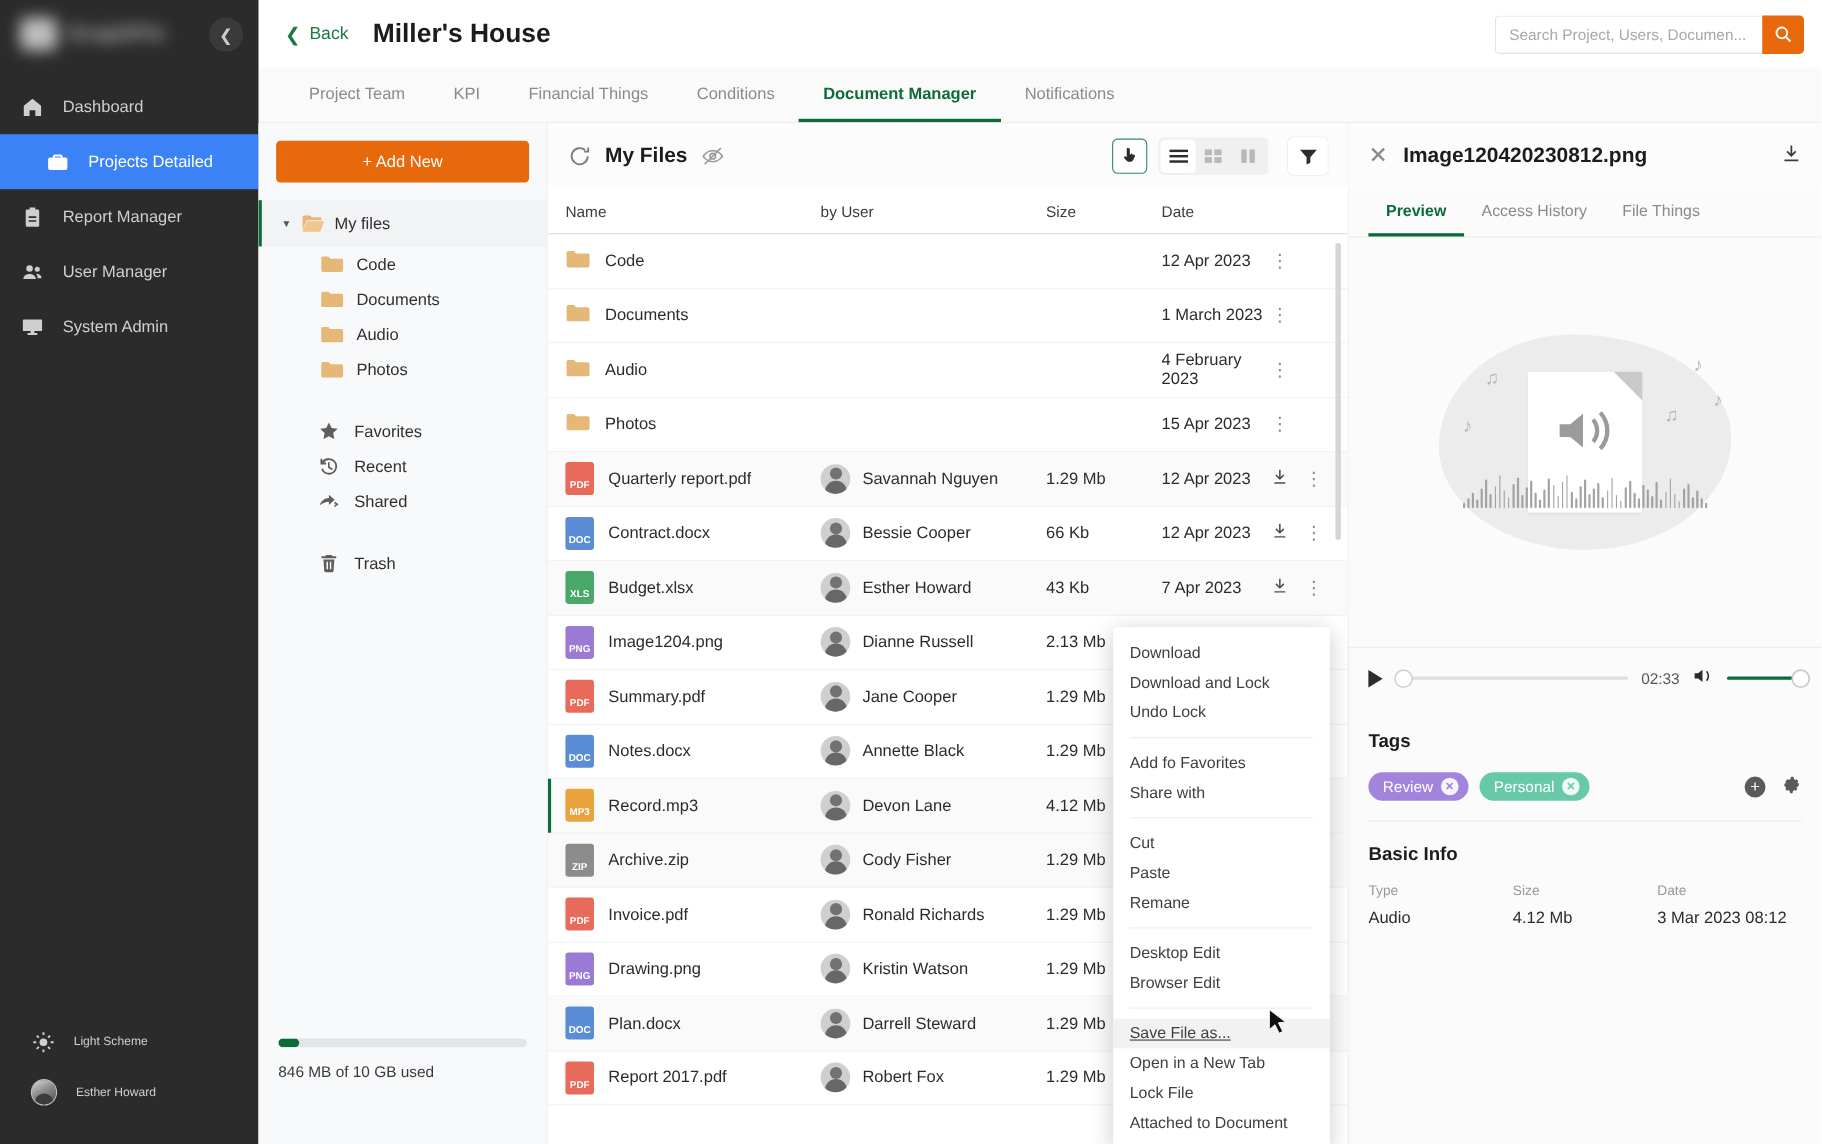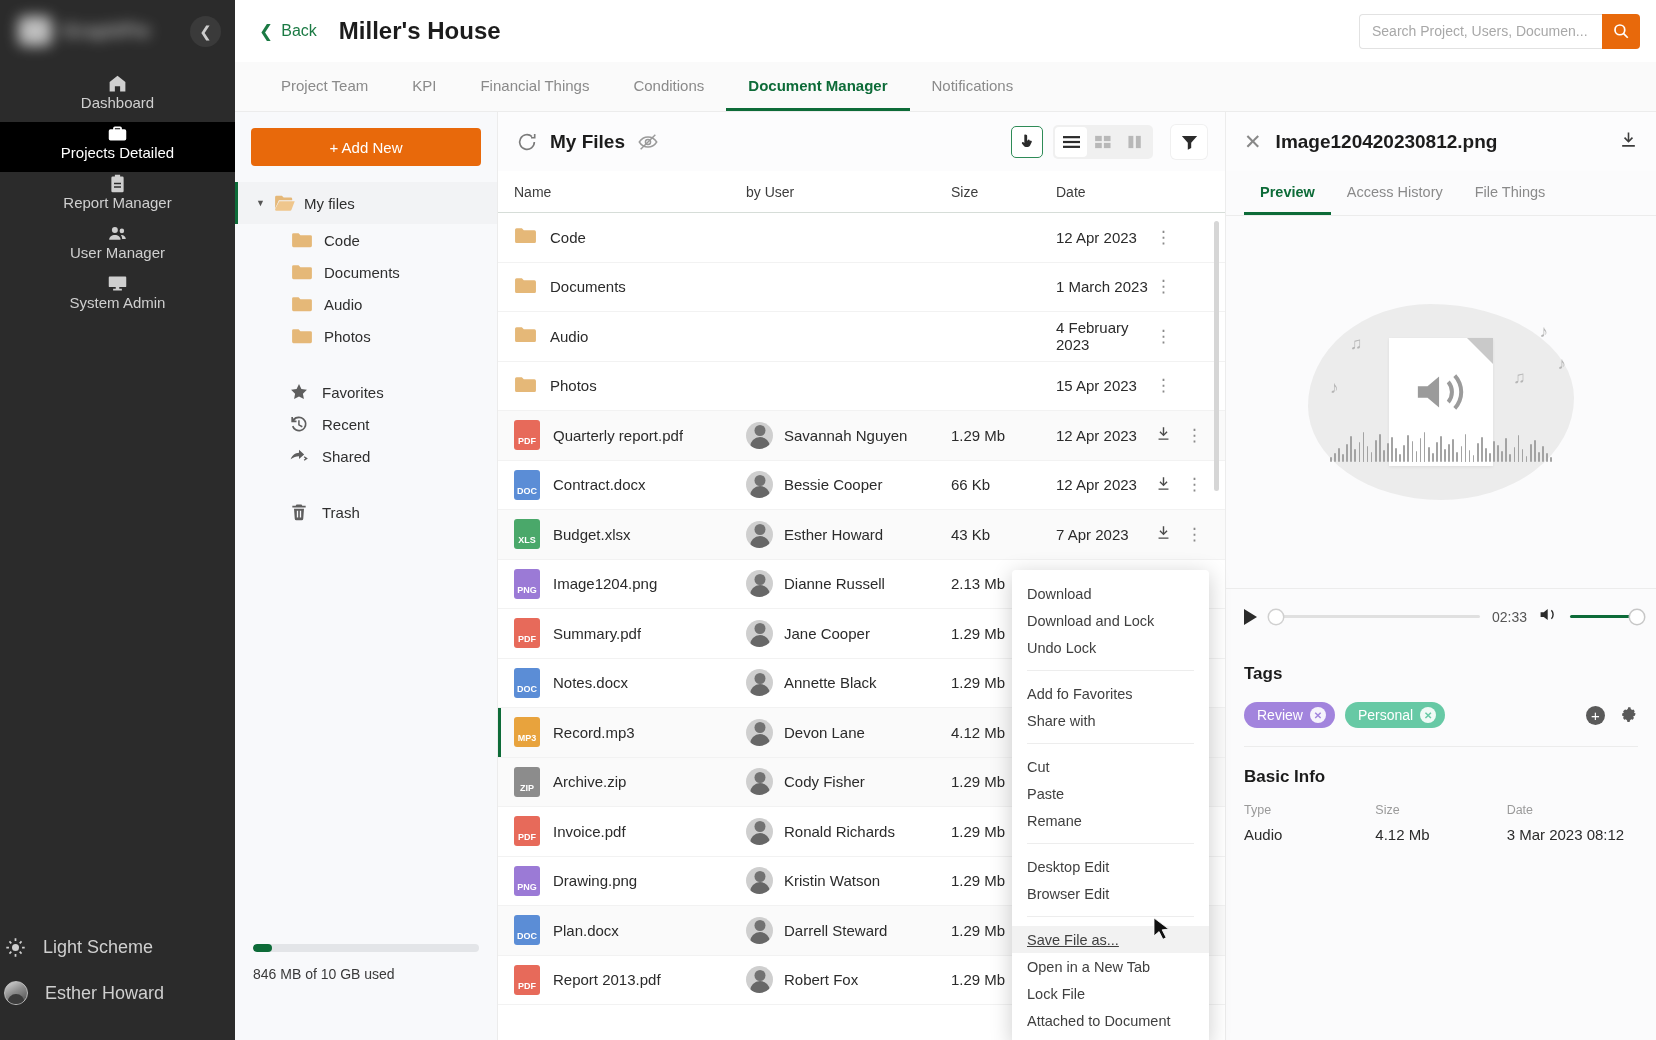--- a/index.html
+++ b/index.html
@@ -26,30 +26,30 @@
   .logo-text { font-size: 19px; font-weight: bold; color: #cfcfcf; letter-spacing: .5px; }
   .collapse-btn {
     position: absolute; right: 14px; top: 16px;
     width: 31px; height: 31px; border-radius: 50%;
     background: #3a3a3a; color: #cccccc;
     display: flex; align-items: center; justify-content: center;
     font-size: 15px; cursor: pointer;
   }
   .nav { margin-top: 10px; }
   .nav-item {
-    height: 50px; display: flex; align-items: center; gap: 0;
-    padding: 0 18px; color: #cfcfcf; font-size: 15px; cursor: pointer; flex-direction: column;
-  }
-  .nav-item.active { background: #000000; color: #ffffff; }
+    height: 50px; display: flex; align-items: center; gap: 17px;
+    padding: 0 18px; color: #cfcfcf; font-size: 15px; cursor: pointer;
+  }
+  .nav-item.active { background: #3b82f6; color: #ffffff; justify-content: center; }
   .nav-icon { width: 22px; height: 22px; display: flex; align-items: center; justify-content: center; flex: 0 0 22px; }
   .nav-icon svg { width: 21px; height: 21px; fill: currentColor; }
   .sidebar-bottom { margin-top: auto; padding-bottom: 24px; }
   .theme-row, .user-row {
     height: 46px; display: flex; align-items: center; gap: 17px;
-    padding: 0 4px; color: #cfcfcf; font-size: 18px; cursor: pointer;
+    padding: 0 28px; color: #cfcfcf; font-size: 11px; cursor: pointer;
   }
   .avatar-sm {
     width: 24px; height: 24px; border-radius: 50%; flex: 0 0 24px;
     background: linear-gradient(150deg,#d9d9d9 0%,#8d8d8d 45%,#4a4a4a 100%);
     border: 1px solid #bbb; overflow: hidden; position: relative;
   }
   .avatar-sm::after {
     content:""; position:absolute; left:50%; top:56%; transform:translateX(-50%);
     width: 17px; height: 13px; border-radius: 9px 9px 3px 3px; background:#3b3b3b;
   }
@@ -792,21 +792,21 @@
                 <div class="facts">
                   <span class="dl-ic"><svg viewBox="0 0 24 24">
                       <path d="M11 3h2v9.2l3.3-3.3 1.4 1.4-5.7 5.7-5.7-5.7 1.4-1.4L11 12.2zM5 19h14v1.8H5z"></path>
                     </svg></span>
                   <span class="kebab">⋮</span>
                 </div>
               </div>
               <div class="frow">
                 <div class="fname">
                   <span class="ftype pdf">PDF</span>
-                  <span>Report 2013.pdf</span>
+                  <span>Report 2017.pdf</span>
                 </div>
                 <div class="fuser">
                   <span class="av"></span>
                   <span>Robert Fox</span>
                 </div>
                 <div class="fsize">1.29 Mb</div>
                 <div class="fdate">16 Jan 2023</div>
                 <div class="facts">
                   <span class="dl-ic"><svg viewBox="0 0 24 24">
                       <path d="M11 3h2v9.2l3.3-3.3 1.4 1.4-5.7 5.7-5.7-5.7 1.4-1.4L11 12.2zM5 19h14v1.8H5z"></path>

